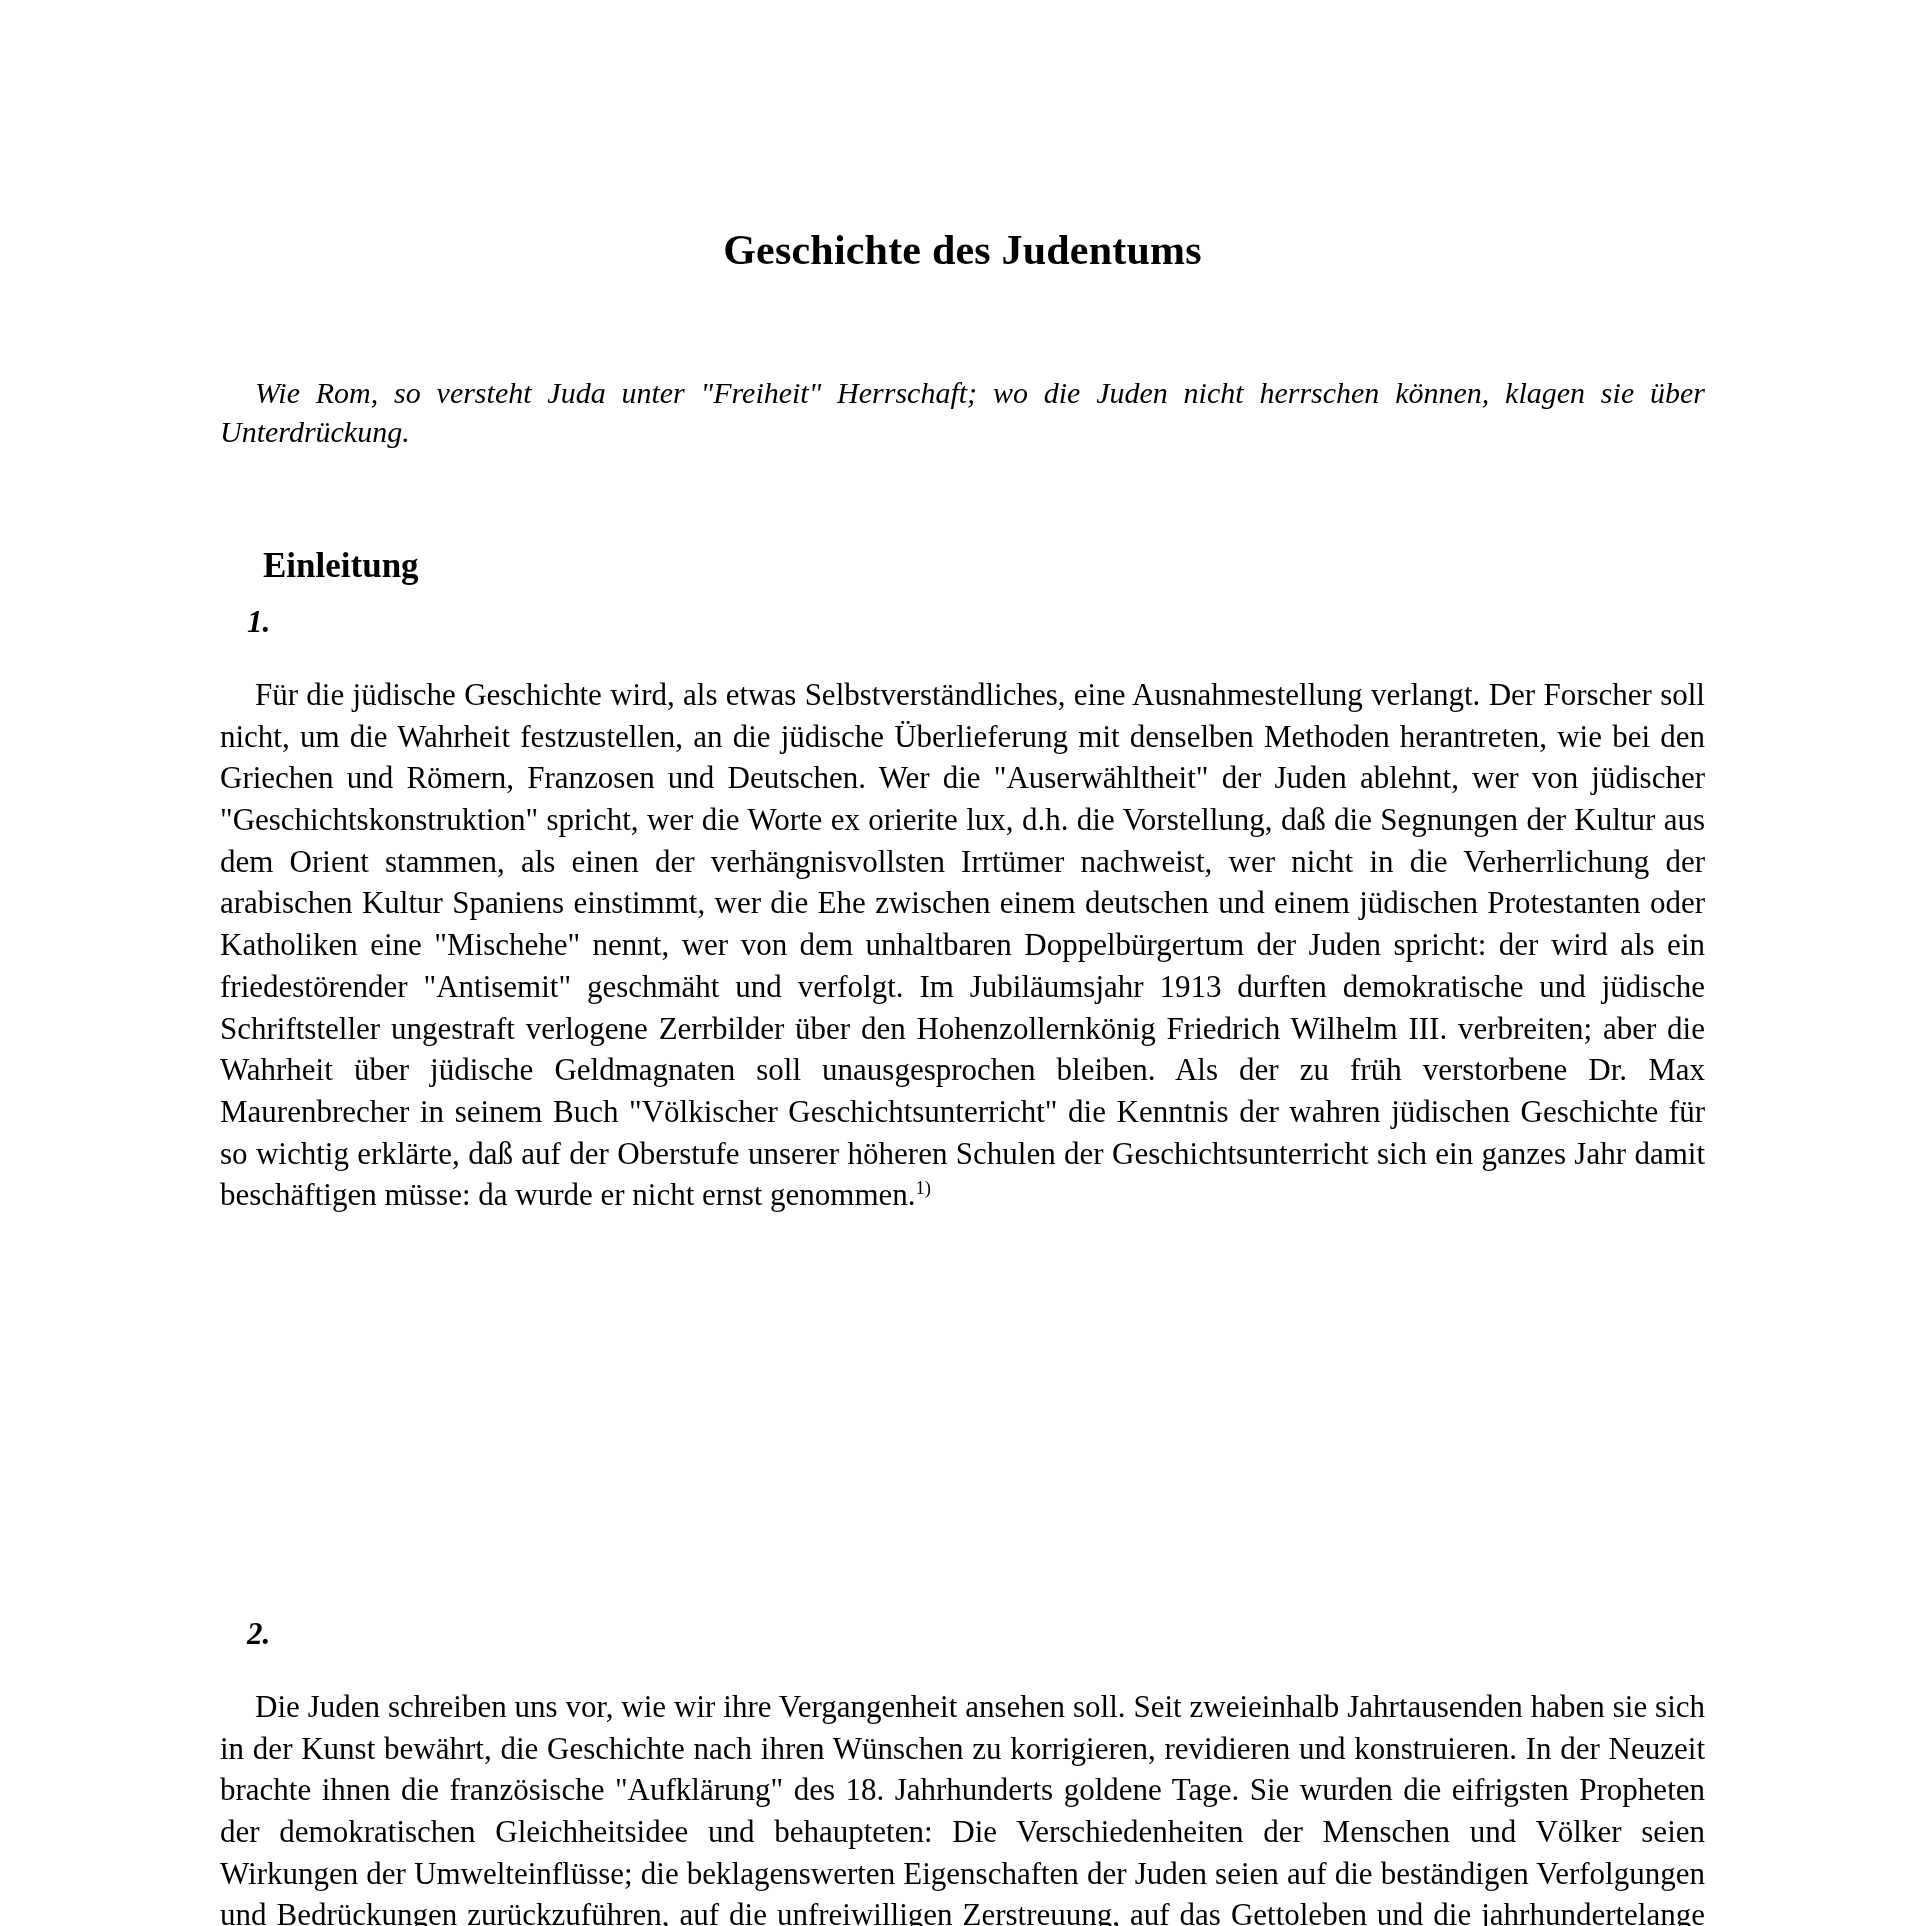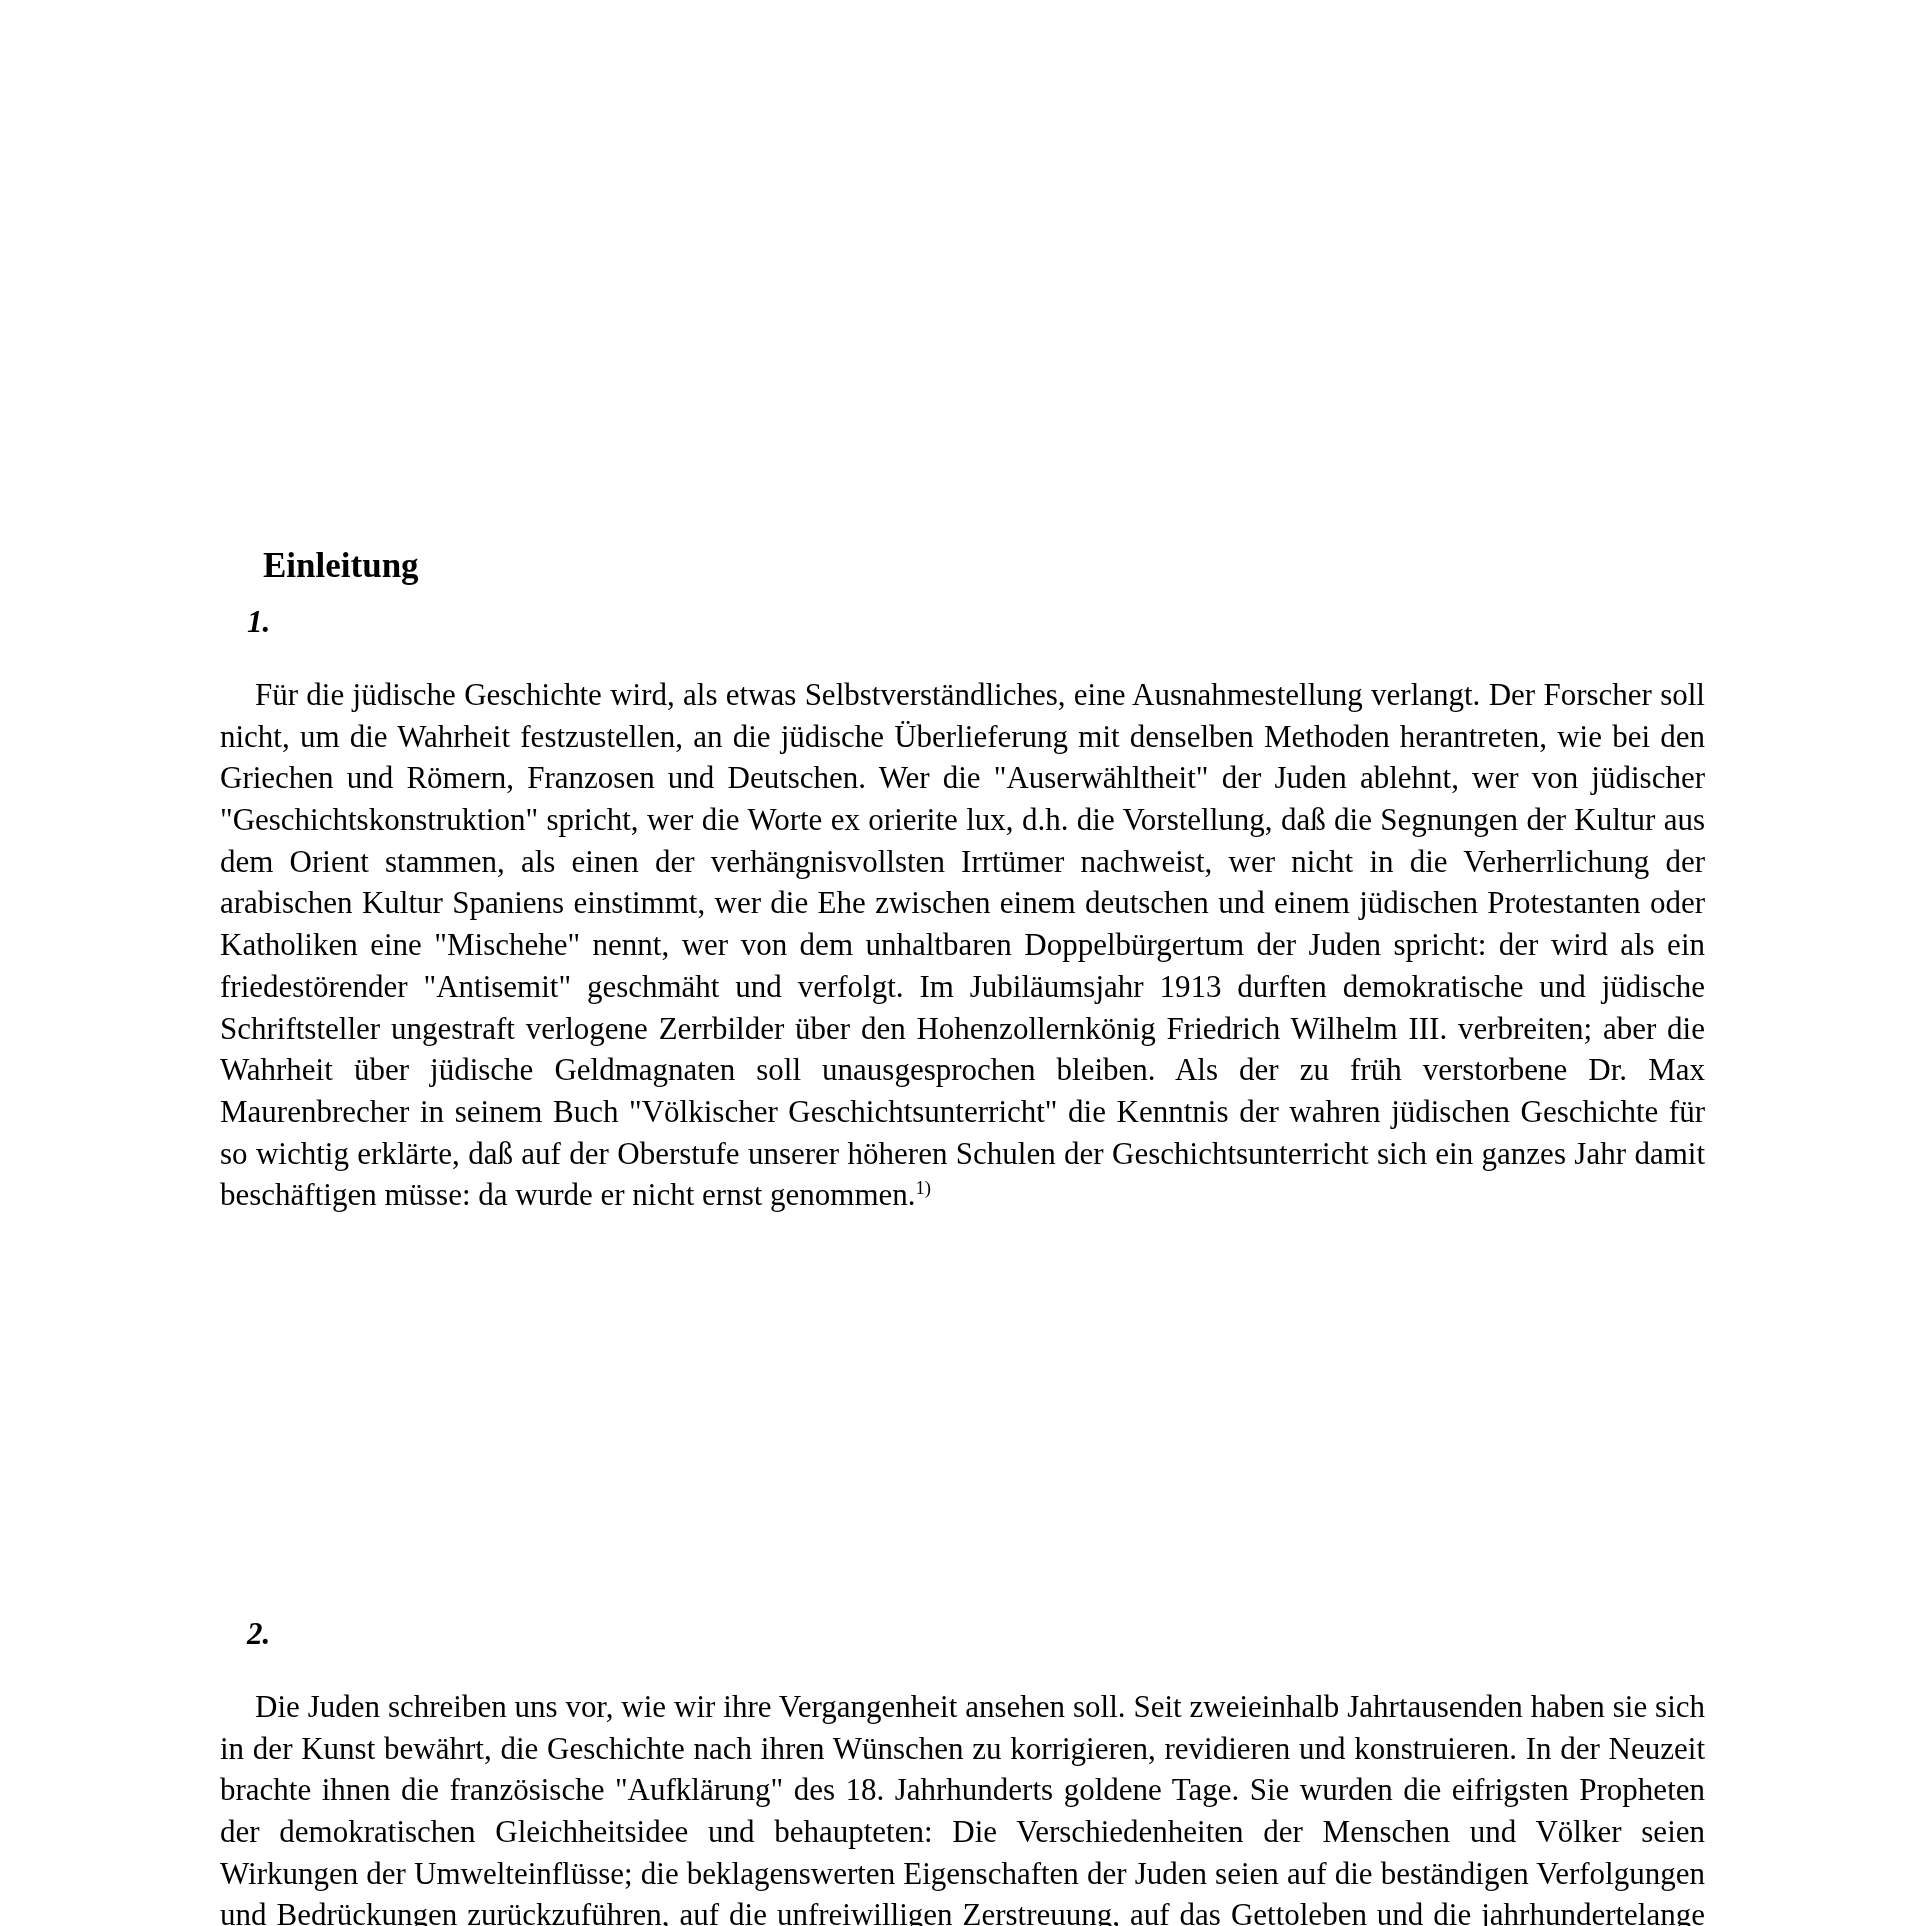--- a/index.html
+++ b/index.html
@@ -122,21 +122,23 @@
     line-height: 0;
     font-style: italic;
   }
 </style>
 </head>
 <body>
 
 <div id="page">
   <div class="content">
 
+    <h1 class="doc-title">Geschichte des Judentums</h1>
 
+    <p class="epigraph">Wie Rom, so versteht Juda unter "Freiheit" Herrschaft; wo die Juden nicht herrschen können, klagen sie über Unterdrückung.</p>
 
     <h2 class="section-heading">Einleitung</h2>
 
     <div class="para-number" id="num-1">1.</div>
 
     <p class="body-para" id="para-1"><span>Für die jüdische Geschichte wird, als etwas Selbstverständliches, eine Ausnahmestellung verlangt. Der Forscher soll nicht, um die Wahrheit festzustellen, an die jüdische Überlieferung mit denselben Methoden herantreten, wie bei den Griechen und Römern, Franzosen und Deutschen. Wer die "Auserwähltheit" der Juden ablehnt, wer von jüdischer "Geschichtskonstruktion" spricht, wer die Worte ex orierite lux, d.h. die Vorstellung, daß die Segnungen der Kultur aus dem Orient stammen, als einen der verhängnisvollsten Irrtümer nachweist, wer nicht in die Verherrlichung der arabischen Kultur Spaniens einstimmt, wer die Ehe zwischen einem deutschen und einem jüdischen Protestanten oder Katholiken eine "Mischehe" nennt, wer von dem unhaltbaren Doppelbürgertum der Juden spricht: der wird als ein friedestörender "Antisemit" geschmäht und verfolgt. Im Jubiläumsjahr 1913 durften demokratische und jüdische Schriftsteller ungestraft verlogene Zerrbilder über den Hohenzollernkönig Friedrich Wilhelm III. verbreiten; aber die Wahrheit über jüdische Geldmagnaten soll unausgesprochen bleiben. Als der zu früh verstorbene Dr. Max Maurenbrecher in seinem Buch "Völkischer Geschichtsunterricht" die Kenntnis der wahren jüdischen Geschichte für so wichtig erklärte, daß auf der Oberstufe unserer höheren Schulen der Geschichtsunterricht sich ein ganzes Jahr damit beschäftigen müsse: da wurde er nicht ernst genommen.</span><span class="fn-ref">1)</span></p>
 
 
     <div class="para-number" id="num-2">2.</div>
 

